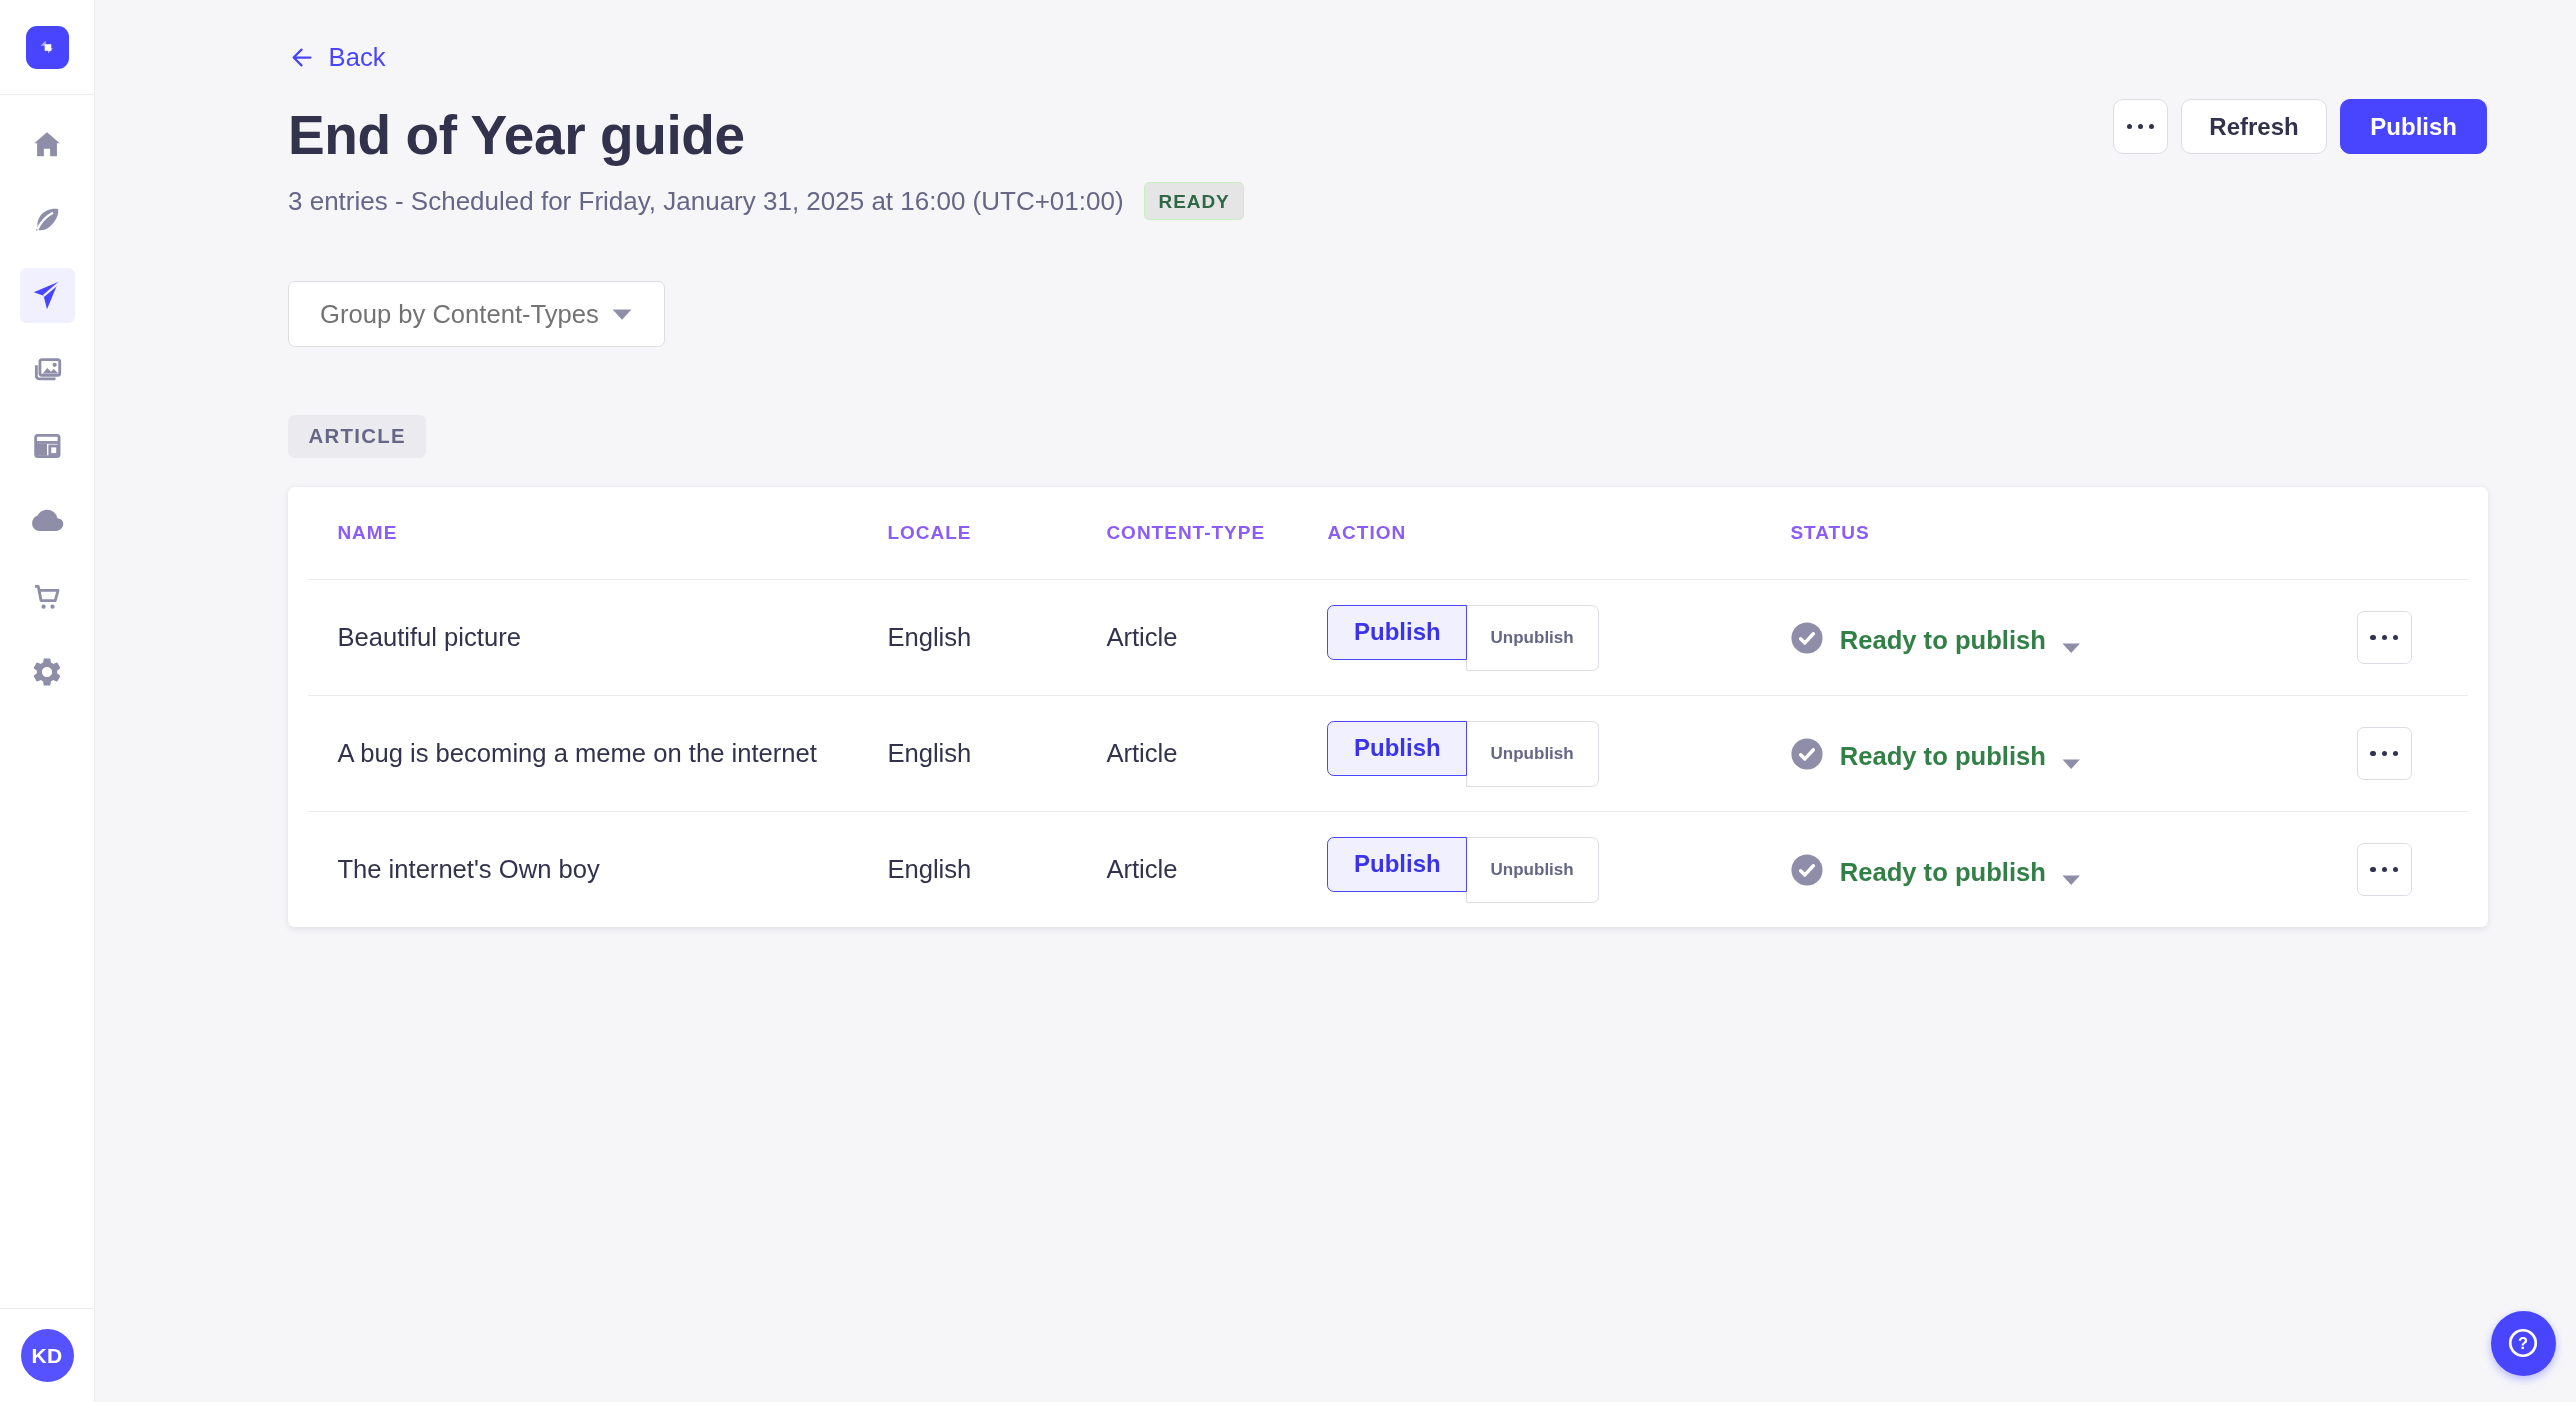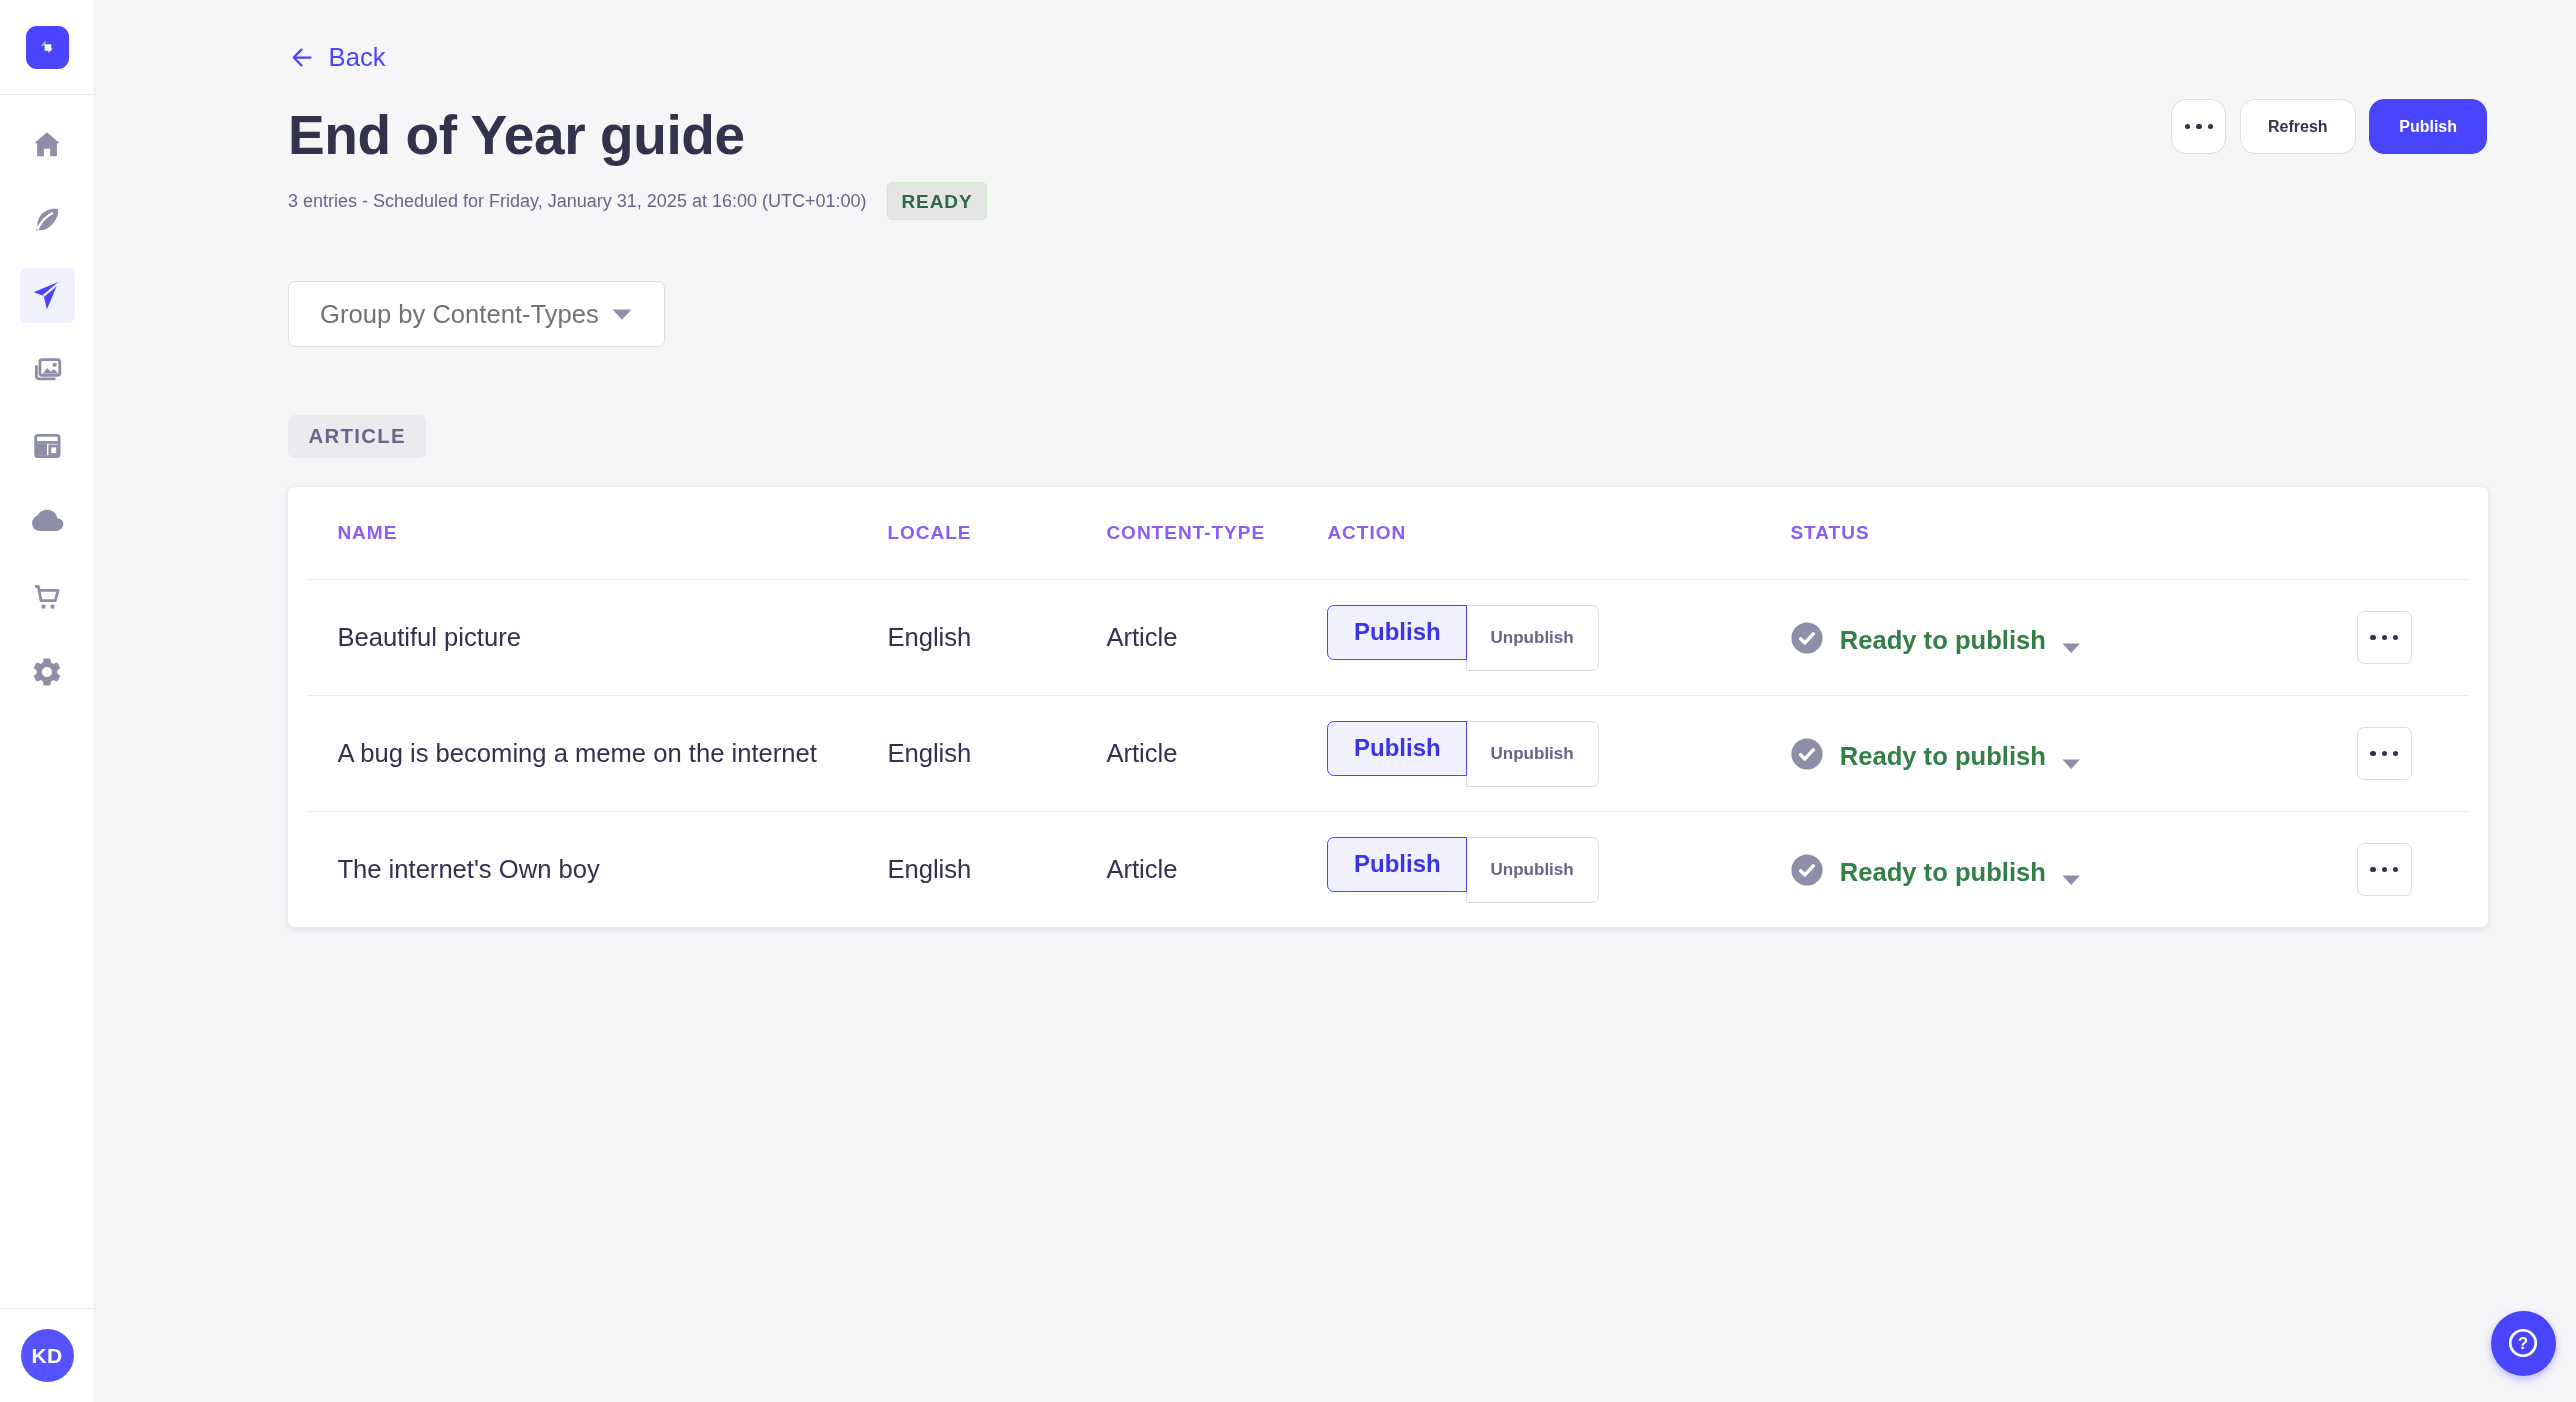--- a/index.html
+++ b/index.html
@@ -42,29 +42,29 @@
 
   
   .main { position:absolute; left:95px; top:0; right:0; bottom:0; }
 
   .back-row {
     margin:43px 0 0 193px; display:inline-flex; align-items:center; gap:13.6px;
     color:#4945ff; font-size:25.6px; cursor:pointer;
   }
   .page-title { margin:29px 0 0 193px; font-size:55px; font-weight:bold; color:#32324d; letter-spacing:-0.4px; }
   .subtitle-row { margin:15.3px 0 0 193px; display:flex; align-items:center; gap:20.4px; }
-  .subtitle { font-size:18px; color:#666687; }
+  .subtitle { font-size:26px; color:#666687; }
   .ready-badge {
     background:#e5e5e5; border:1.7px solid #c6f0c2; color:#2f6846;
     font-size:19px; font-weight:bold; letter-spacing:0.9px;
     border-radius:5.1px; padding:8.5px 13.6px; line-height:1;
   }
 
   .header-actions { position:absolute; top:99px; right:89px; display:flex; gap:13.6px; }
-  .btn { height:55px; border-radius:15px; font-size:16px; font-weight:600;
+  .btn { height:55px; border-radius:10px; font-size:24px; font-weight:600;
          display:inline-flex; align-items:center; justify-content:center; cursor:pointer; }
   .btn-more-top { width:55px; background:#fff; border:1.7px solid #dcdce4; }
   .btn-secondary { background:#fff; border:1.7px solid #dcdce4; color:#32324d; padding:0 27px; }
   .btn-primary { background:#4945ff; border:1.7px solid #4945ff; color:#fff; padding:0 29px; }
 
   .groupby {
     margin:61px 0 0 193px; width:377px; height:66px; background:#fff;
     border:1.7px solid #dcdce4; border-radius:6.8px; cursor:pointer;
     display:flex; align-items:center; justify-content:space-between; padding:0 31px;
     font-size:25.6px; color:#737373;

